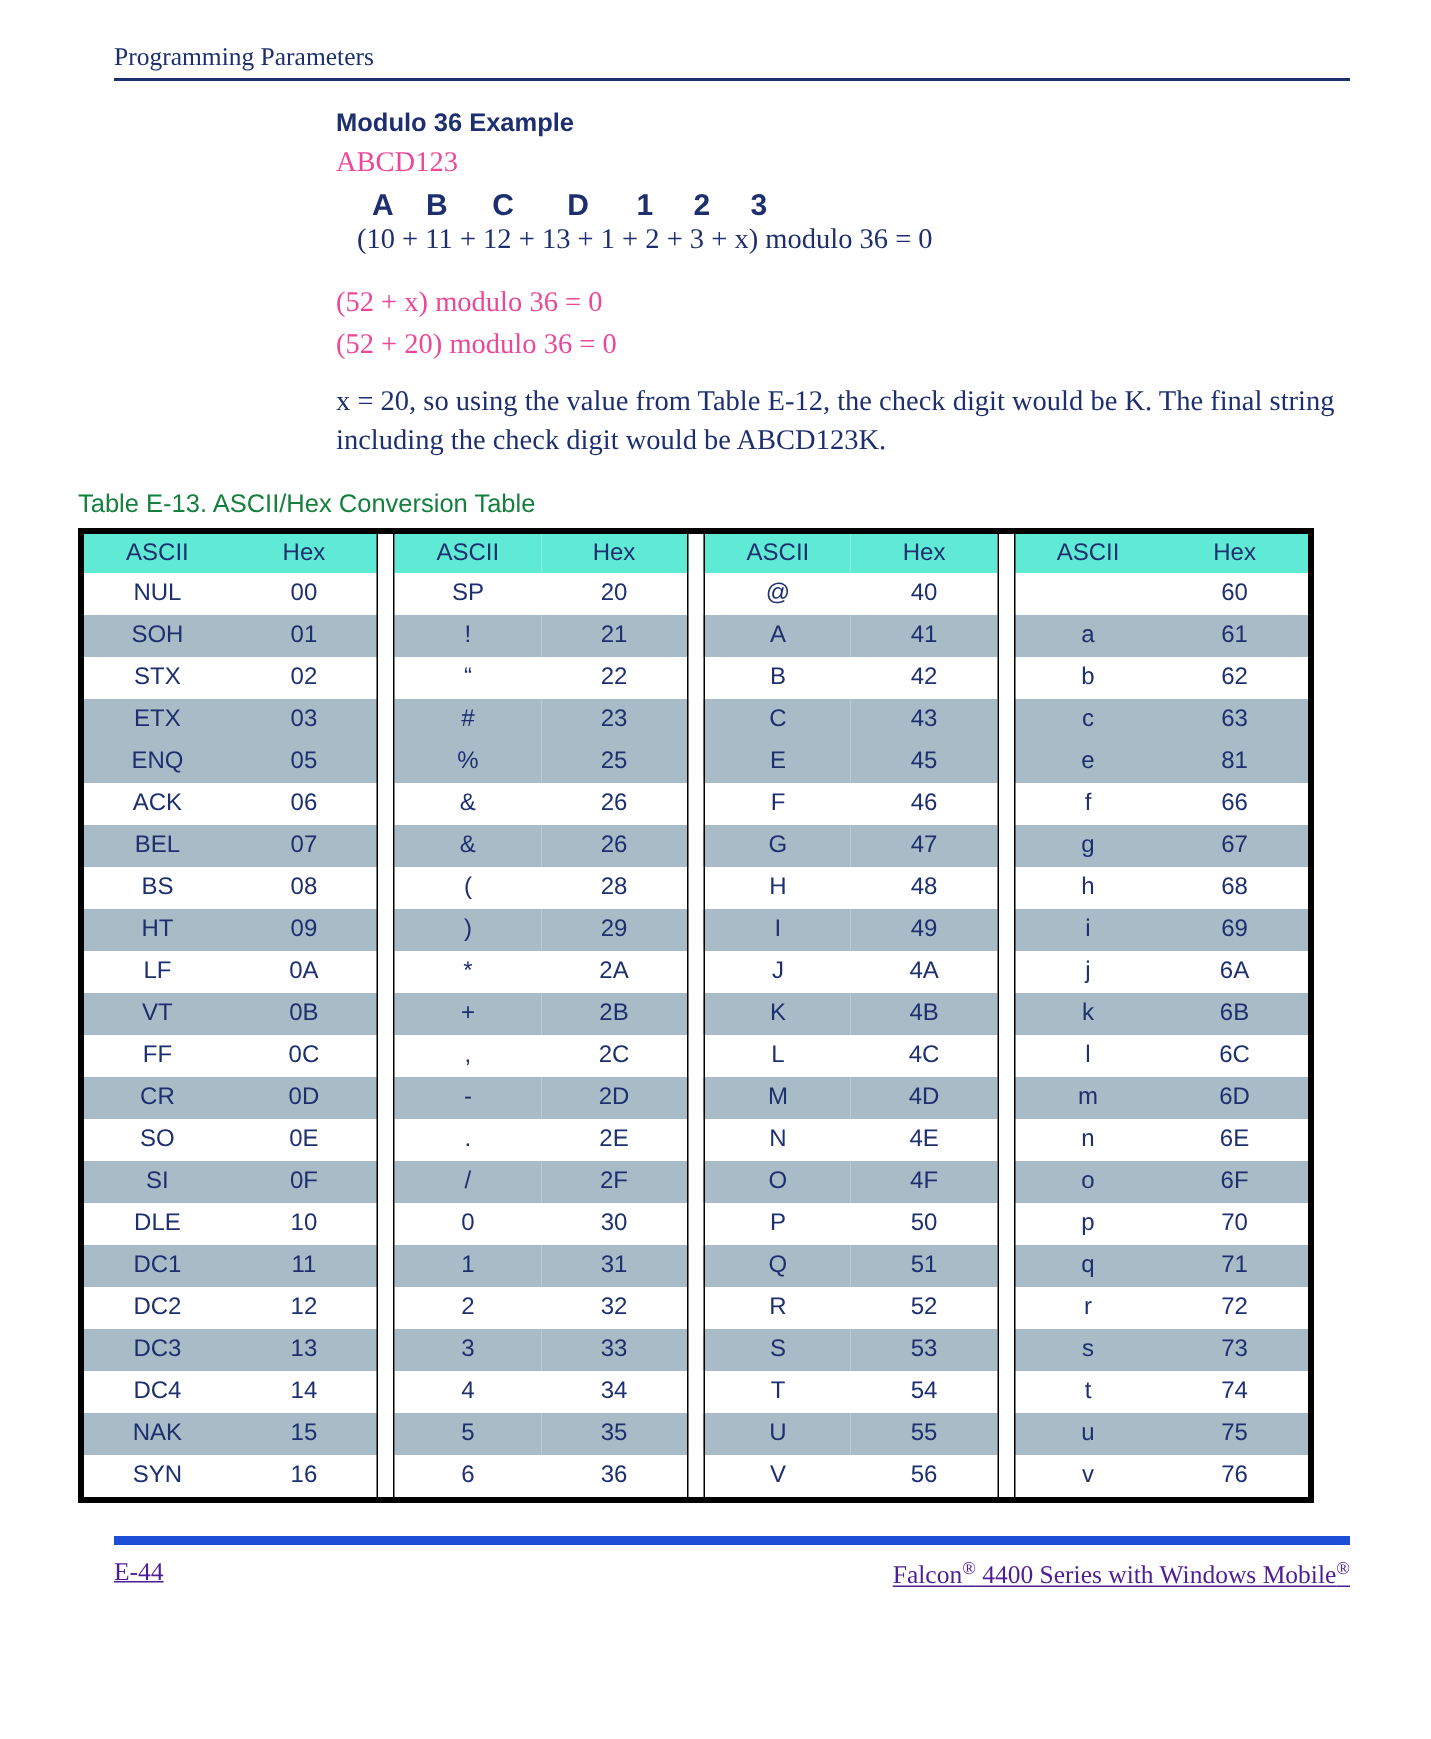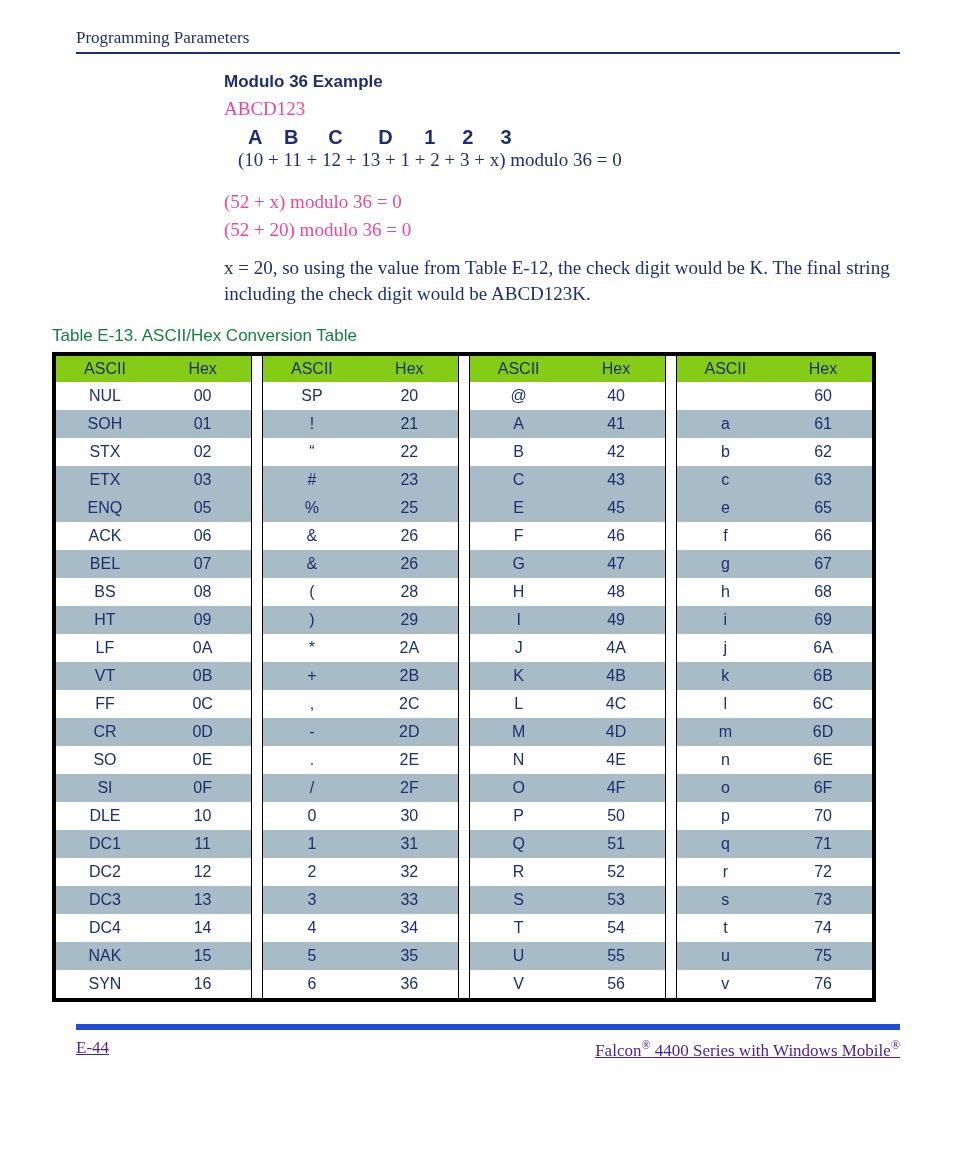--- a/index.html
+++ b/index.html
@@ -76,21 +76,21 @@
   }
   table.ascii {
     border-collapse: collapse;
     width: 100%;
     table-layout: fixed;
     font-family: Arial, Helvetica, sans-serif;
     font-size: 16px;
     color: #1d2f6f;
   }
   table.ascii th {
-    background: #84cc16;
+    background: #5eead4;
     font-weight: normal;
     font-size: 16px;
     padding: 4px 0;
     text-align: center;
   }
   table.ascii td {
     text-align: center;
     padding: 3px 0;
     height: 22px;
   }
@@ -239,21 +239,21 @@
             <td>ENQ</td>
             <td class="pair-left">05</td>
             <td class="gapcell"></td>
             <td>%</td>
             <td class="pair-left">25</td>
             <td class="gapcell"></td>
             <td>E</td>
             <td class="pair-left">45</td>
             <td class="gapcell"></td>
             <td>e</td>
-            <td>65</td>
+            <td>81</td>
           </tr>
           <tr class="even">
             <td>ACK</td>
             <td class="pair-left">06</td>
             <td class="gapcell"></td>
             <td>&amp;</td>
             <td class="pair-left">26</td>
             <td class="gapcell"></td>
             <td>F</td>
             <td class="pair-left">46</td>

